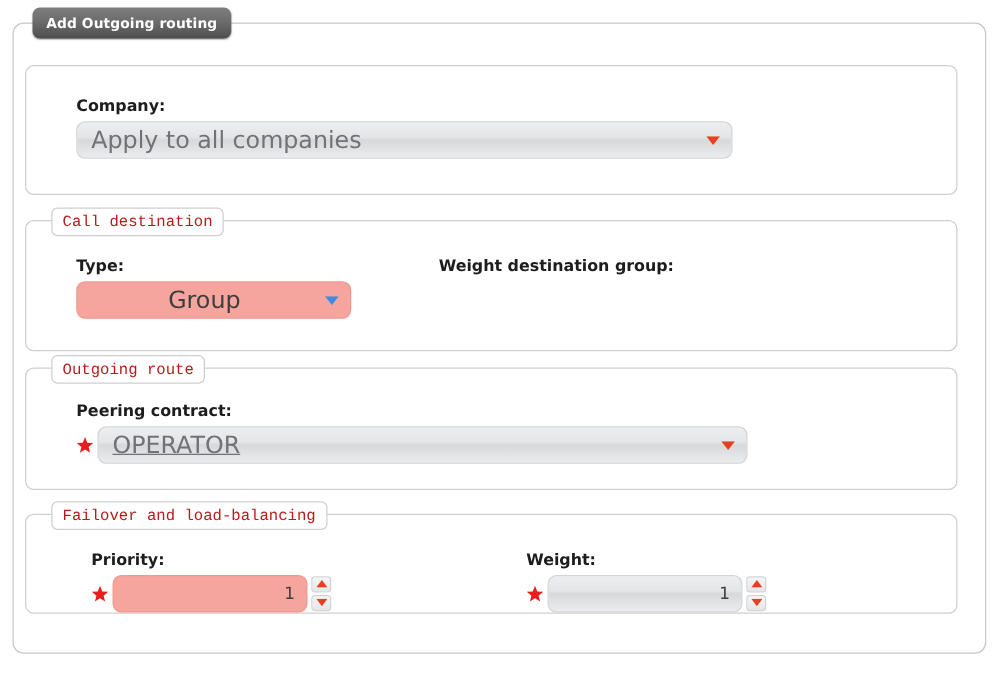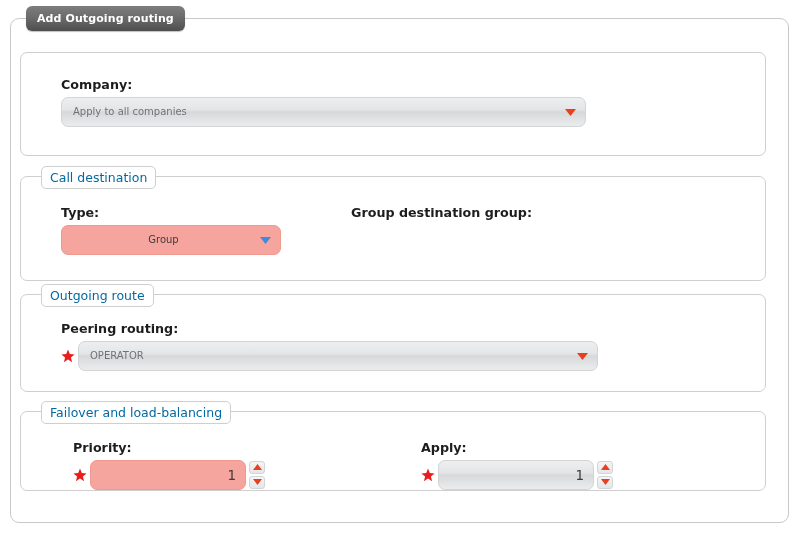--- a/index.html
+++ b/index.html
@@ -64,22 +64,23 @@
     left: 20px;
     top: -11px;
     height: 21px;
     padding: 0 8px;
     display: flex;
     align-items: center;
     background: #ffffff;
     border: 1px solid #cfcfcf;
     border-radius: 5px;
     font-size: 12.5px;
-    color: #0369a1;
+    color: #b91c1c;
     white-space: nowrap;
+    font-family: Liberation Mono, monospace;
   }
   .fs-body {
     padding: 16px 20px 16px 20px;
     position: relative;
     height: 100%;
     box-sizing: border-box;
   }
 
   
   #fs-company   { top: 52px;  height: 104px; }
@@ -116,21 +117,21 @@
 
   
   .sel {
     position: relative;
     height: 30px;
     border-radius: 7px;
     display: flex;
     align-items: center;
     box-sizing: border-box;
     padding: 0 26px 0 11px;
-    font-size: 10px;
+    font-size: 19px;
     white-space: nowrap;
     overflow: hidden;
   }
   .sel.gray {
     background: linear-gradient(to bottom,
                 #eceef0 0%, #e3e5e7 42%, #d6d8da 50%, #dfe1e3 72%, #ececee 100%);
     border: 1px solid #d2d4d6;
     color: #6f7377;
   }
   .sel.pink {
@@ -199,21 +200,21 @@
   #row-company     { left: 20px; top: 18px; width: 525px; }
   #row-type        { left: 20px; top: 22px; width: 220px; }
   #row-destgroup   { left: 310px; top: 22px; width: 222px; }
   #row-peering     { left: 20px; top: 20px; width: 545px; }
   #row-priority    { left: 32px; top: 22px; width: 210px; }
   #row-weight      { left: 380px; top: 22px; width: 210px; }
 
   #sel-company   { width: 525px; }
   #sel-type      { width: 220px; justify-content: center; }
   #sel-destgroup { width: 222px; }
-  #sel-peering   { width: 520px; }
+  #sel-peering   { width: 520px; text-decoration: underline; }
   #inp-priority  { width: 156px; }
   #inp-weight    { width: 156px; }
 </style>
 </head>
 <body>
 
 <div class="outer-panel"></div>
 
 <div class="title-tab">
   <span>Add Outgoing routing</span>
@@ -247,32 +248,32 @@
         <div class="sel pink" id="sel-type">
           <span>Group</span>
           <svg class="sel-arrow" viewBox="0 0 11 7">
             <polygon points="0,0 11,0 5.5,7" fill="#3f8bdd"></polygon>
           </svg>
         </div>
       </div>
     </div>
 
     <div class="field-row" id="row-destgroup">
-      <label class="field-label">Group destination group:</label>
+      <label class="field-label">Weight destination group:</label>
     </div>
 
   </div>
 </fieldset>
 
 <fieldset class="fs" id="fs-outgoing">
   <div class="fs-legend">Outgoing route</div>
   <div class="fs-body">
 
     <div class="field-row" id="row-peering">
-      <label class="field-label">Peering routing:</label>
+      <label class="field-label">Peering contract:</label>
       <div class="ctrl-line">
         <svg class="req-star" viewBox="0 0 14 14">
           <polygon points="7,0.6 8.8,5.1 13.6,5.4 9.9,8.5 11.1,13.2 7,10.5 2.9,13.2 4.1,8.5 0.4,5.4 5.2,5.1" fill="#e81e1e"></polygon>
         </svg>
         <div class="sel gray" id="sel-peering">
           <span>OPERATOR</span>
           <svg class="sel-arrow" viewBox="0 0 11 7">
             <polygon points="0,0 11,0 5.5,7" fill="#e8401f"></polygon>
           </svg>
         </div>
@@ -306,21 +307,21 @@
               <svg width="9" height="6" viewBox="0 0 9 6">
                 <polygon points="0,0 9,0 4.5,6" fill="#e8401f"></polygon>
               </svg>
             </div>
           </div>
         </div>
       </div>
     </div>
 
     <div class="field-row" id="row-weight">
-      <label class="field-label">Apply:</label>
+      <label class="field-label">Weight:</label>
       <div class="ctrl-line">
         <svg class="req-star" viewBox="0 0 14 14">
           <polygon points="7,0.6 8.8,5.1 13.6,5.4 9.9,8.5 11.1,13.2 7,10.5 2.9,13.2 4.1,8.5 0.4,5.4 5.2,5.1" fill="#e81e1e"></polygon>
         </svg>
         <div class="spin-wrap">
           <div class="spin-input gray" id="inp-weight">
             <span>1</span>
           </div>
           <div class="spin-btns">
             <div class="spin-btn">

